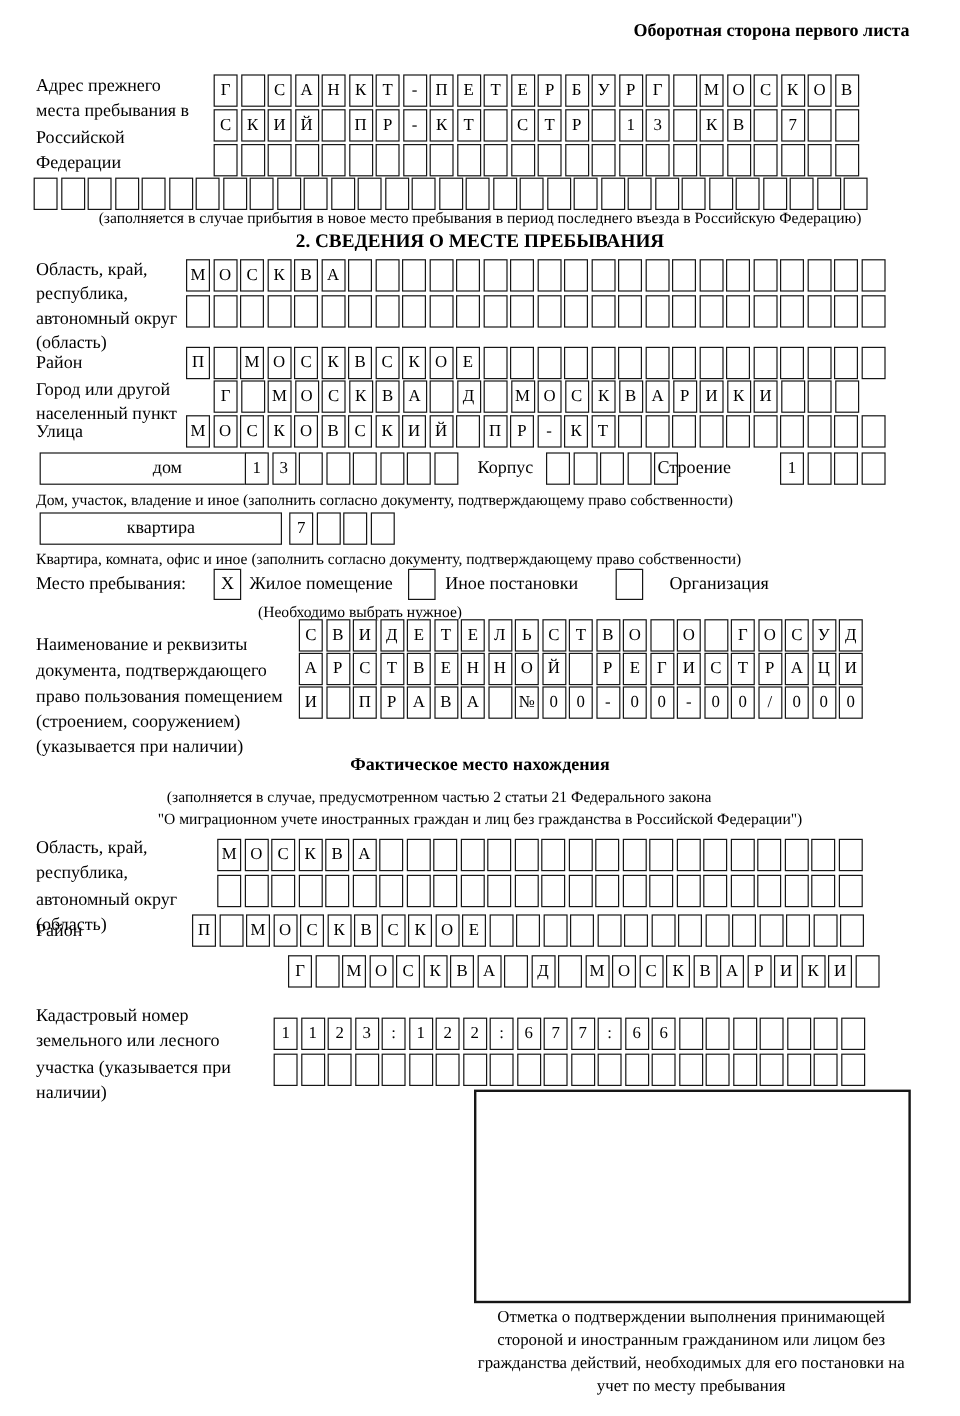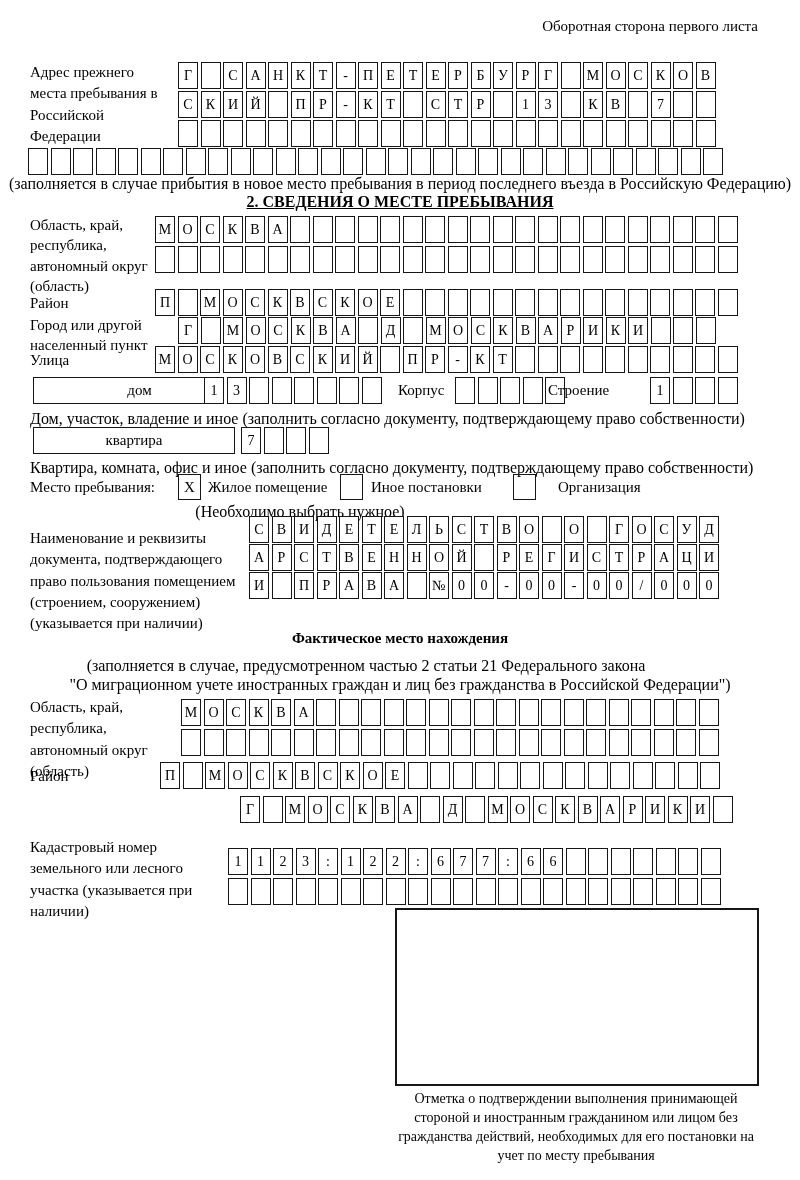--- a/index.html
+++ b/index.html
@@ -1,30 +1,30 @@
 <!DOCTYPE html>
 <html><head>
 <meta charset="utf-8">
 <style>
   html,body{margin:0;padding:0;background:#fff;}
   .page{position:relative;width:800px;height:1180px;background:#fff;color:#000;
         font-family:"Liberation Serif","DejaVu Serif",serif;overflow:hidden;}
   .label{position:absolute;font-size:15px;line-height:1.42;}
-  .caption{position:absolute;font-size:16px;line-height:1.35;}
+  .caption{position:absolute;font-size:13px;line-height:1.35;}
   .center{text-align:center;}
   .sec-title{position:absolute;width:100%;text-align:center;font-weight:bold;font-size:16px;}
   .boxrow{position:absolute;display:flex;gap:2.5px;}
   .cell{width:18px;height:25px;border:1.5px solid #161616;display:inline-block;
         text-align:center;font-size:14px;line-height:25px;background:#fff;}
   .checkbox{position:absolute;width:21px;height:24px;border:1.7px solid #161616;
         text-align:center;font-size:15px;line-height:24px;}
   .widebox{position:absolute;height:25px;border:1.6px solid #161616;
         text-align:center;font-size:15px;line-height:25px;}
   .stamp{position:absolute;border:2px solid #161616;background:#fff;}
-  .note-right{position:absolute;font-size:15px;}
+  .note-right{position:absolute;font-size:15px;font-weight:bold;}
 </style>
 </head>
 <body>
 
 <div class="page">
 
   <div class="note-right" style="top:18px;right:42px;">Оборотная сторона первого листа</div>
 
   <div class="label" style="left:30px;top:62px;width:142px;">Адрес прежнего места пребывания в Российской Федерации</div>
   <div class="boxrow" style="left:178px;top:62px;">
@@ -133,21 +133,21 @@
       <span class="cell"></span>
       <span class="cell"></span>
       <span class="cell"></span>
       <span class="cell"></span>
       <span class="cell"></span>
       <span class="cell"></span>
       <span class="cell"></span>
     </div>
   <div class="caption center" style="left:0;top:173px;width:800px;">(заполняется в случае прибытия в новое место пребывания в период последнего въезда в Российскую Федерацию)</div>
 
-  <div class="sec-title" style="top:193px;text-decoration:underline;">2. СВЕДЕНИЯ О МЕСТЕ ПРЕБЫВАНИЯ</div>
+  <div class="sec-title" style="top:193px;">2. СВЕДЕНИЯ О МЕСТЕ ПРЕБЫВАНИЯ</div>
 
   <div class="label" style="left:30px;top:215px;width:118px;line-height:1.35;">Область, край, республика, автономный округ (область)</div>
   <div class="boxrow" style="left:155px;top:216px;">
       <span class="cell">М</span>
       <span class="cell">О</span>
       <span class="cell">С</span>
       <span class="cell">К</span>
       <span class="cell">В</span>
       <span class="cell">А</span>
       <span class="cell"></span>

